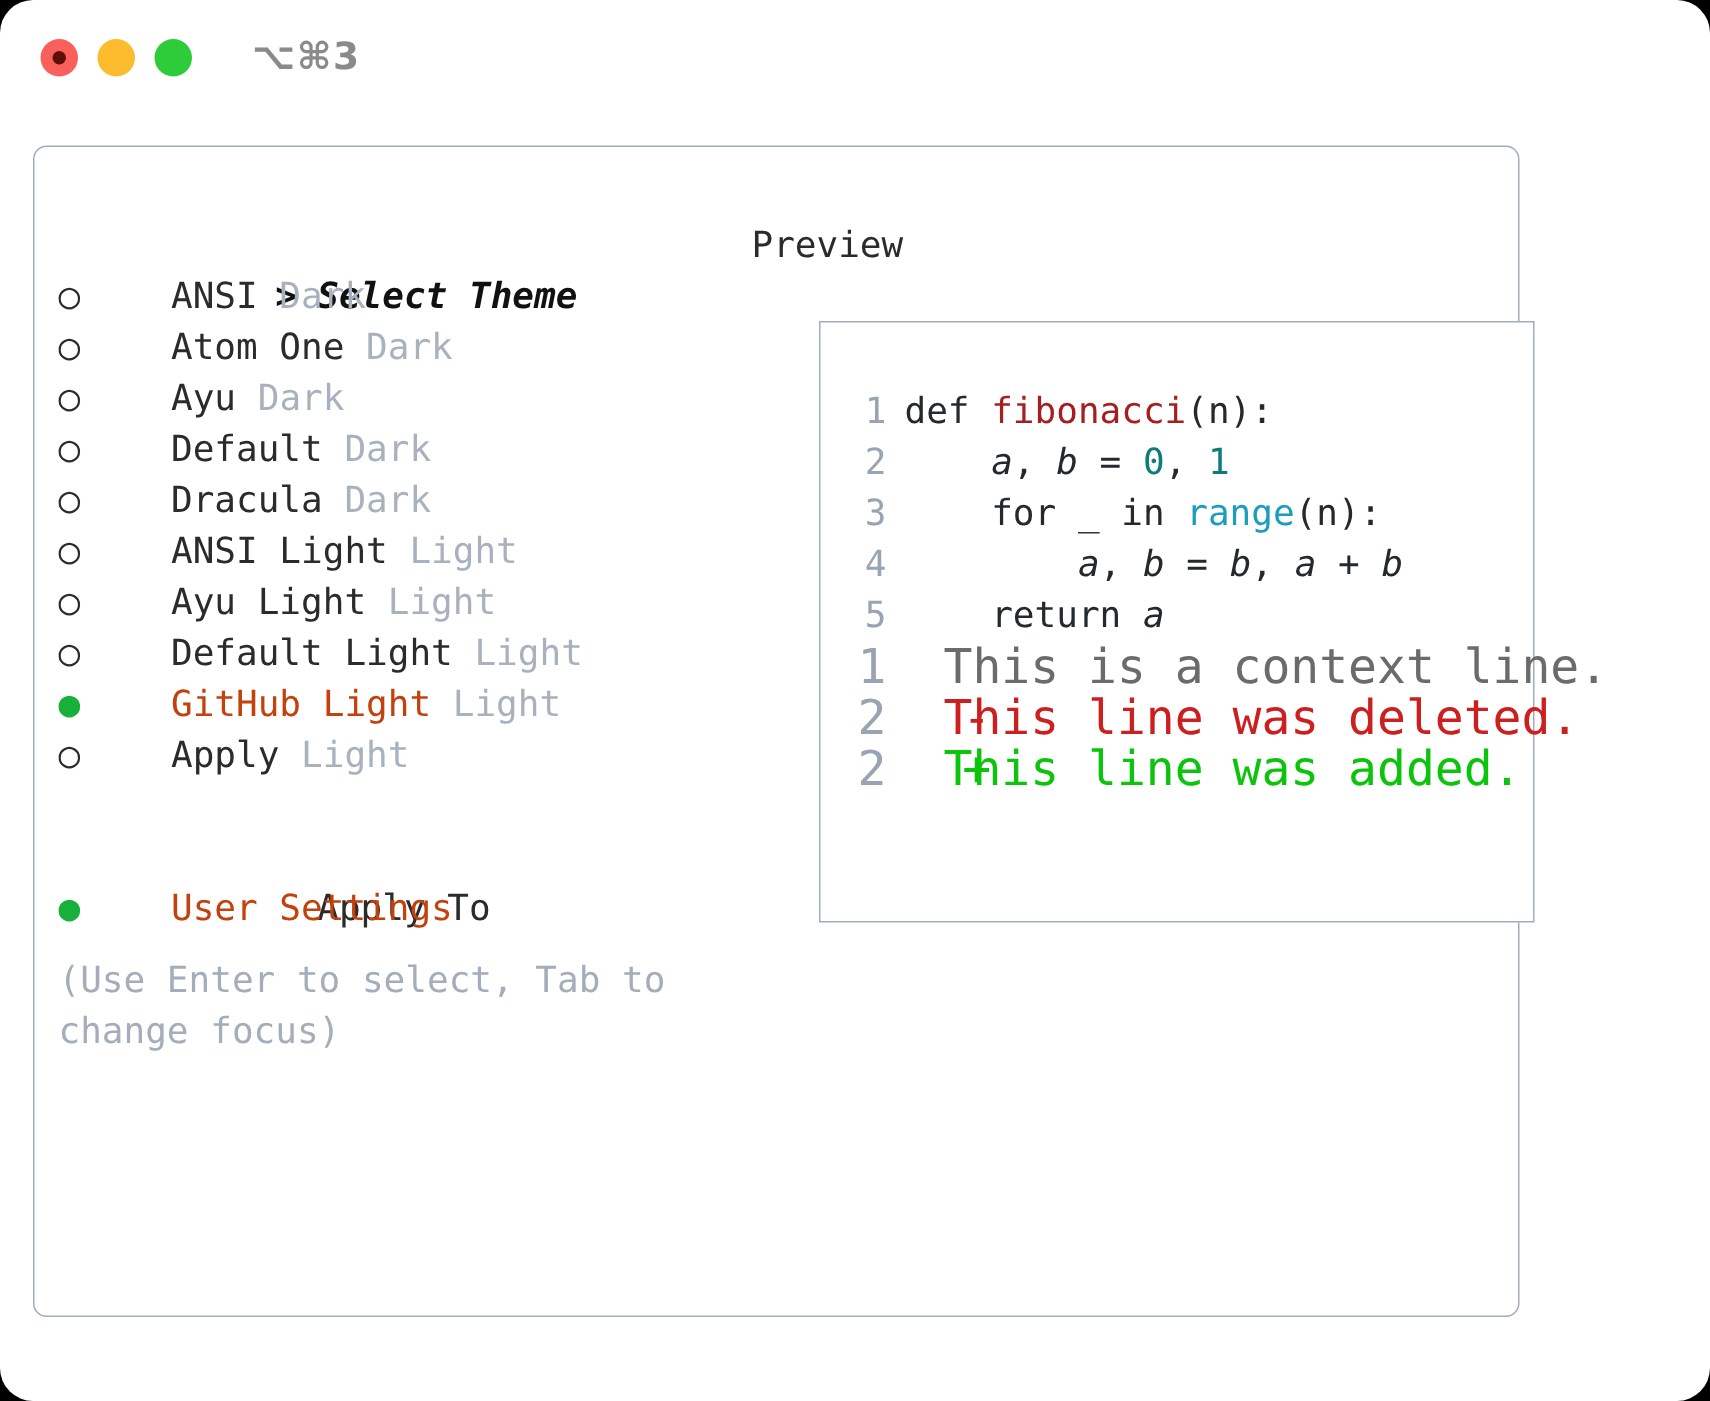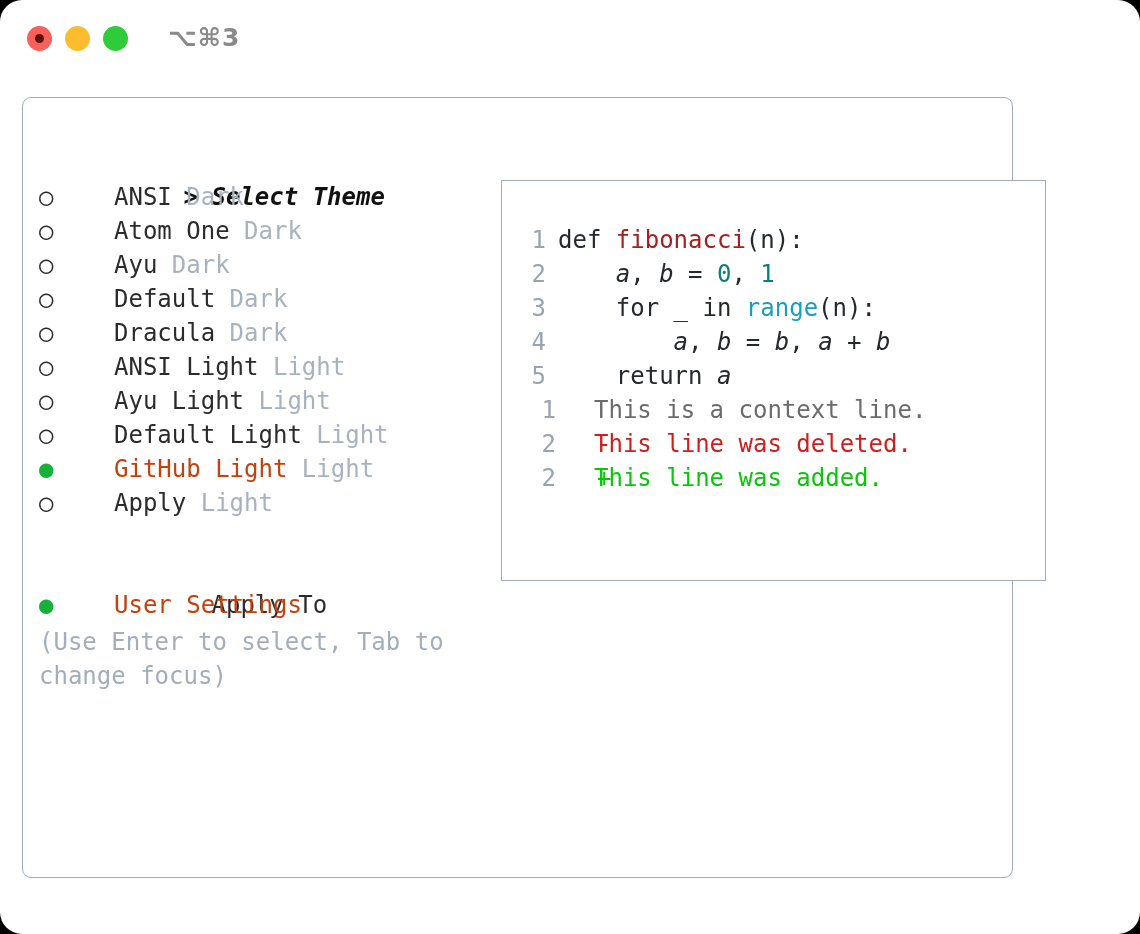--- a/index.html
+++ b/index.html
@@ -127,21 +127,21 @@
   .item-label.selected { color: #c2410c; }
   .item-suffix { color: #a8b2be; }
 
   .section-head {
     color: #2b2b2b;
     font-weight: normal;
   }
   .spacer-row { height: 34px; }
 
   .hint {
-    margin-top: 3px;
+    margin-top: 14px;
     font-size: 24px;
     line-height: 34px;
     color: #a3aeba;
     width: 420px;
     white-space: pre-wrap;
   }
 
   
   .right-col {
     position: absolute;
@@ -150,26 +150,27 @@
     width: 500px;
   }
   .preview-title {
     font-size: 24px;
     line-height: 34px;
     color: #2b2b2b;
     white-space: pre;
   }
   .preview-box {
     margin-top: 34px;
-    width: 545px;
+    width: 477px;
     height: 401px;
     border: 1.5px solid #9fadbd;
     box-sizing: border-box;
     background: #ffffff;
     position: relative;
+    margin-left: 45px;
   }
   .code {
     position: absolute;
     left: 18px;
     top: 42px;
     font-size: 24px;
     line-height: 34px;
     white-space: pre;
   }
   .cline { display: block; height: 34px; }
@@ -182,23 +183,23 @@
   }
   .tok-plain { color: #24292e; }
   .tok-kw    { color: #24292e; }
   .tok-fn    { color: #a31f20; }
   .tok-builtin { color: #1b9dbd; }
   .tok-num   { color: #0e7c7b; }
   .tok-var   { color: #24292e; font-style: italic; }
 
   .diff {
     position: absolute;
-    left: 28px;
+    left: 18px;
     top: 212px;
-    font-size: 24px;
+    font-size: 32px;
     line-height: 34px;
     white-space: pre;
   }
   .dmark {
     display: inline-block;
     width: 26px;
     white-space: pre;
   }
   .d-context { color: #6b6b6b; }
   .d-del     { color: #cc1f1f; }
@@ -247,20 +248,21 @@
         </div>
 
         <div id="apply-list">
             <div class="row"><span class="marker bullet-filled">●</span><span class="item-label selected">User Settings</span></div>
           </div>
 
         <div class="hint">(Use Enter to select, Tab to change focus)</div>
       </div>
 
       <div class="right-col">
+        <div class="preview-title">Preview</div>
 
         <div class="preview-box">
           <div class="code" id="code-block"><span class="cline"><span class="lno">1</span><span class="tok-kw">def </span><span class="tok-fn">fibonacci</span><span class="tok-plain">(n):</span></span><span class="cline"><span class="lno">2</span><span class="tok-plain">    </span><span class="tok-var">a</span><span class="tok-plain">, </span><span class="tok-var">b</span><span class="tok-plain"> = </span><span class="tok-num">0</span><span class="tok-plain">, </span><span class="tok-num">1</span></span><span class="cline"><span class="lno">3</span><span class="tok-kw">    for _ in </span><span class="tok-builtin">range</span><span class="tok-plain">(n):</span></span><span class="cline"><span class="lno">4</span><span class="tok-plain">        </span><span class="tok-var">a</span><span class="tok-plain">, </span><span class="tok-var">b</span><span class="tok-plain"> = </span><span class="tok-var">b</span><span class="tok-plain">, </span><span class="tok-var">a</span><span class="tok-plain"> + </span><span class="tok-var">b</span></span><span class="cline"><span class="lno">5</span><span class="tok-kw">    return </span><span class="tok-var">a</span></span></div>
           <div class="diff" id="diff-block"><span class="cline d-context"><span class="lno">1</span><span class="dmark">    </span><span>This is a context line.</span></span><span class="cline d-del"><span class="lno">2</span><span class="dmark">  - </span><span>This line was deleted.</span></span><span class="cline d-add"><span class="lno">2</span><span class="dmark">  + </span><span>This line was added.</span></span></div>
         </div>
       </div>
 
     </div>
   </div>
 </div>

